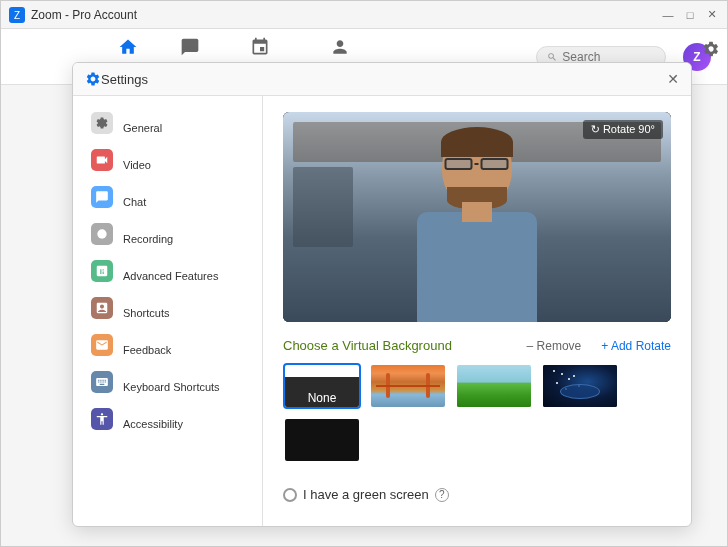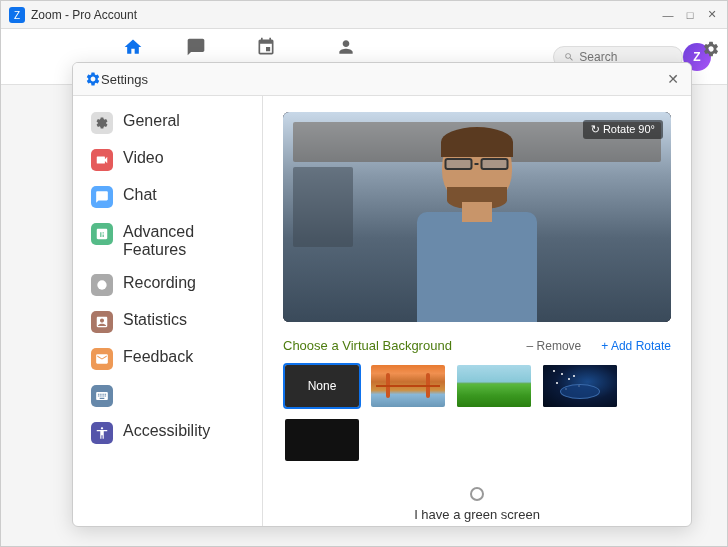--- a/index.html
+++ b/index.html
@@ -78,21 +78,21 @@
     }
     .nav-item.active {
       color: #0e72ed;
     }
     .nav-item .nav-icon {
       font-size: 18px;
     }
     .nav-right {
       display: flex;
       align-items: center;
-      gap: 0;
+      gap: 17px;
       margin-left: auto;
     }
     .search-box {
       display: flex;
       align-items: center;
       background: #f0f0f0;
       border: 1px solid #ddd;
       border-radius: 12px;
       padding: 3px 10px;
       gap: 5px;
@@ -162,25 +162,25 @@
     }
     .settings-sidebar {
       width: 190px;
       border-right: 1px solid #e0e0e0;
       padding: 8px 0;
       overflow-y: auto;
       flex-shrink: 0;
     }
     .sidebar-item {
       display: flex;
-      align-items: flex-start;
+      align-items: flex-end;
       padding: 7px 14px;
       cursor: pointer;
       color: #333;
-      font-size: 16px;
+      font-size: 11px;
       gap: 10px;
       border-radius: 4px;
       margin: 1px 4px;
     }
     .sidebar-item.active {
       background: #0e72ed;
       color: white;
     }
     .sidebar-item .si-icon {
       width: 22px;
@@ -278,21 +278,20 @@
       align-items: center;
       justify-content: center;
       color: white;
       font-size: 12px;
     }
     .green-screen {
       display: flex;
       align-items: center;
       gap: 6px;
       margin-top: 24px;
-      flex-direction: column;
     }
     .gs-checkbox {
       width: 14px;
       height: 14px;
       border-radius: 50%;
       border: 2px solid #999;
       cursor: pointer;
     }
     .gs-label {
       font-size: 13px;
@@ -423,61 +422,62 @@
             <div class="si-icon" style="background:#5aaaff;">
               <svg width="14" height="14" viewBox="0 0 24 24" fill="white">
                   <path d="M20 2H4c-1.1 0-2 .9-2 2v18l4-4h14c1.1 0 2-.9 2-2V4c0-1.1-.9-2-2-2z"></path>
                 </svg>
             </div>
             <span>Chat</span>
           </div>
 
 
           <div class="sidebar-item">
+            <div class="si-icon" style="background:#aaa;">
+              <svg width="14" height="14" viewBox="0 0 24 24" fill="white">
+                  <circle cx="12" cy="12" r="8"></circle>
+                </svg>
+            </div>
+            <span>Recording</span>
+          </div>
+
+          <div class="sidebar-item">
             <div class="si-icon" style="background:#55bb88;">
               <svg width="14" height="14" viewBox="0 0 24 24" fill="white">
                   <path d="M19 3H5c-1.1 0-2 .9-2 2v14c0 1.1.9 2 2 2h14c1.1 0 2-.9 2-2V5c0-1.1-.9-2-2-2zm-8 14H9V9h2v8zm4 0h-2v-4h2v4zm0-6h-2V9h2v2z"></path>
                 </svg>
             </div>
             <span>Advanced Features</span>
           </div>
 
           <div class="sidebar-item">
-            <div class="si-icon" style="background:#aaa;">
-              <svg width="14" height="14" viewBox="0 0 24 24" fill="white">
-                  <circle cx="12" cy="12" r="8"></circle>
-                </svg>
-            </div>
-            <span>Recording</span>
-          </div>
-
-          <div class="sidebar-item">
             <div class="si-icon" style="background:#aa7766;">
               <svg width="14" height="14" viewBox="0 0 24 24" fill="white">
                   <path d="M19 3H5c-1.1 0-2 .9-2 2v14c0 1.1.9 2 2 2h14c1.1 0 2-.9 2-2V5c0-1.1-.9-2-2-2zm-7 3c1.93 0 3.5 1.57 3.5 3.5S13.93 13 12 13s-3.5-1.57-3.5-3.5S10.07 6 12 6zm7 13H5v-.23c0-.62.28-1.2.76-1.58C7.47 15.82 9.64 15 12 15s4.53.82 6.24 2.19c.48.38.76.97.76 1.58V19z"></path>
                 </svg>
             </div>
-            <span>Statistics</span>
+            <span>Shortcuts</span>
           </div>
 
           <div class="sidebar-item">
             <div class="si-icon" style="background:#ee9955;">
               <svg width="14" height="14" viewBox="0 0 24 24" fill="white">
                   <path d="M20 4H4c-1.1 0-2 .9-2 2v12c0 1.1.9 2 2 2h16c1.1 0 2-.9 2-2V6c0-1.1-.9-2-2-2zm0 4l-8 5-8-5V6l8 5 8-5v2z"></path>
                 </svg>
             </div>
             <span>Feedback</span>
           </div>
 
           <div class="sidebar-item">
             <div class="si-icon" style="background:#6688aa;">
               <svg width="14" height="14" viewBox="0 0 24 24" fill="white">
                   <path d="M20 5H4c-1.1 0-1.99.9-1.99 2L2 17c0 1.1.9 2 2 2h16c1.1 0 2-.9 2-2V7c0-1.1-.9-2-2-2zm-9 3h2v2h-2V8zm0 3h2v2h-2v-2zM8 8h2v2H8V8zm0 3h2v2H8v-2zm-1 2H5v-2h2v2zm0-3H5V8h2v2zm9 7H8v-2h8v2zm0-4h-2v-2h2v2zm0-3h-2V8h2v2zm3 3h-2v-2h2v2zm0-3h-2V8h2v2z"></path>
                 </svg>
             </div>
+            <span>Keyboard Shortcuts</span>
           </div>
 
           <div class="sidebar-item">
             <div class="si-icon" style="background:#5555aa;">
               <svg width="14" height="14" viewBox="0 0 24 24" fill="white">
                   <path d="M12 2c1.1 0 2 .9 2 2s-.9 2-2 2-2-.9-2-2 .9-2 2-2zm9 7h-6v13h-2v-6h-2v6H9V9H3V7h18v2z"></path>
                 </svg>
             </div>
             <span>Accessibility</span>
           </div>
@@ -519,21 +519,21 @@
           <div class="vbg-section">
             <div class="vbg-header">
               <span class="vbg-title">Choose a Virtual Background</span>
               <span class="vbg-remove">– Remove</span>
               <span class="vbg-add">+ Add Rotate</span>
             </div>
 
             <div class="vbg-thumbnails">
 
               <div class="thumb selected">
-                <div class="thumb-none" style="width:100%;height:100%;background:#2a2a2a;display:flex;align-items:center;justify-content:center;color:white;font-size:12px;">None</div>
+                <div class="thumb-none" style="width:100%;height:100%;background:#2a2a2a;display:flex;align-items:center;justify-content:center;color:white;font-size:12px;margin-top:12px;">None</div>
               </div>
 
               <div class="thumb">
                 <div style="width:100%;height:100%;position:relative;overflow:hidden;">
                   <div style="position:absolute;inset:0;background:linear-gradient(180deg,#e87a30 0%,#f09050 20%,#c87030 40%,#d09040 60%,#8ab8d8 70%,#6a98b8 100%);"></div>
 
                   <div style="position:absolute;top:8px;left:15px;width:4px;height:25px;background:#cc5520;border-radius:2px;"></div>
                   <div style="position:absolute;top:8px;right:15px;width:4px;height:25px;background:#cc5520;border-radius:2px;"></div>
                   <div style="position:absolute;top:20px;left:5px;right:5px;height:2px;background:#bb4410;"></div>
                 </div>

